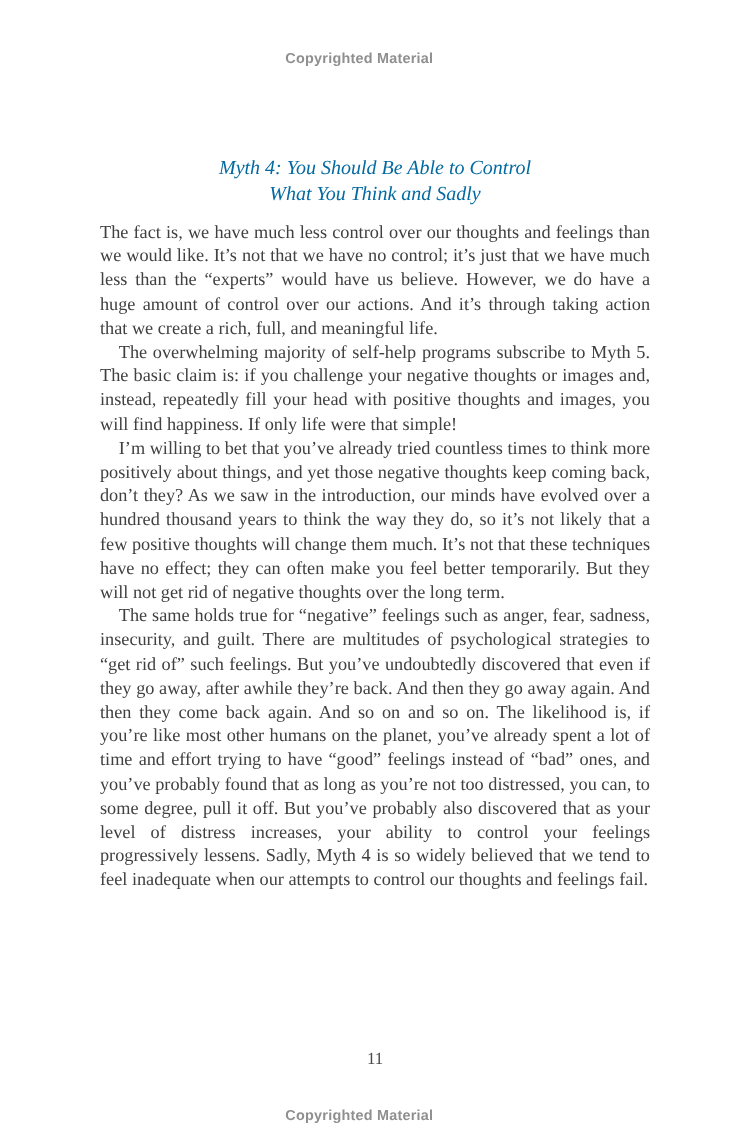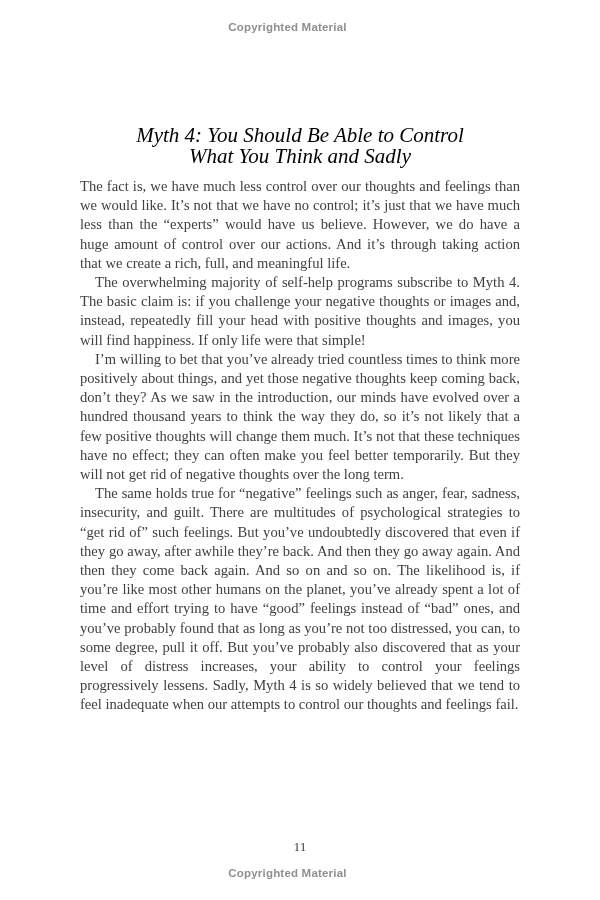--- a/index.html
+++ b/index.html
@@ -18,20 +18,21 @@
   .copyright {
     position: absolute;
     left: 0;
     width: 575px;
     text-align: center;
     font-family: "Liberation Sans", sans-serif;
     font-weight: bold;
     font-size: 11.5px;
     letter-spacing: 0.2px;
     color: #8f8f8f;
+    margin-top: 20px;
   }
   .copyright.top { top: 21px; }
   .copyright.bottom { top: 867px; }
   .running-head {
     position: absolute;
     top: 48px;
     left: 0;
     width: 600px;
     text-align: center;
     font-size: 14px;
@@ -45,23 +46,23 @@
     font-size: 14.6px;
     line-height: 19.2px;
     color: #404040;
     hyphens: none;
   }
   .section-heading {
     margin-top: 32px;
     margin-bottom: 11px;
     text-align: center;
     font-style: italic;
-    font-size: 21px;
+    font-size: 16px;
     line-height: 20.5px;
-    color: #000000;
+    color: #0369a1;
   }
   .body-para {
     margin: 0;
     text-align: justify;
     text-indent: 0;
   }
   .body-para.indent { text-indent: 15px; }
   .page-number {
     position: absolute;
     top: 839px;
@@ -83,21 +84,21 @@
   <div class="body-block">
 
 
     <div class="section-heading">
       <div>Myth 4: You Should Be Able to Control</div>
       <div>What You Think and Sadly</div>
     </div>
 
     <div>
         <p class="body-para">The fact is, we have much less control over our thoughts and feelings than we would like. It’s not that we have no control; it’s just that we have much less than the “experts” would have us believe. However, we do have a huge amount of control over our actions. And it’s through taking action that we create a rich, full, and meaningful life.</p>
-        <p class="body-para indent">The overwhelming majority of self-help programs subscribe to Myth 4. The basic claim is: if you challenge your negative thoughts or images and, instead, repeatedly fill your head with positive thoughts and images, you will find happiness. If only life were that simple!</p>
+        <p class="body-para indent">The overwhelming majority of self-help programs subscribe to Myth 5. The basic claim is: if you challenge your negative thoughts or images and, instead, repeatedly fill your head with positive thoughts and images, you will find happiness. If only life were that simple!</p>
         <p class="body-para indent">I’m willing to bet that you’ve already tried countless times to think more positively about things, and yet those negative thoughts keep coming back, don’t they? As we saw in the introduction, our minds have evolved over a hundred thousand years to think the way they do, so it’s not likely that a few positive thoughts will change them much. It’s not that these techniques have no effect; they can often make you feel better temporarily. But they will not get rid of negative thoughts over the long term.</p>
         <p class="body-para indent">The same holds true for “negative” feelings such as anger, fear, sadness, insecurity, and guilt. There are multitudes of psychological strategies to “get rid of” such feelings. But you’ve undoubtedly discovered that even if they go away, after awhile they’re back. And then they go away again. And then they come back again. And so on and so on. The likelihood is, if you’re like most other humans on the planet, you’ve already spent a lot of time and effort trying to have “good” feelings instead of “bad” ones, and you’ve probably found that as long as you’re not too distressed, you can, to some degree, pull it off. But you’ve probably also discovered that as your level of distress increases, your ability to control your feelings progressively lessens. Sadly, Myth 4 is so widely believed that we tend to feel inadequate when our attempts to control our thoughts and feelings fail.</p>
       </div>
 
   </div>
 
   <div class="page-number">11</div>
 
   <div class="copyright bottom">Copyrighted Material</div>
 

